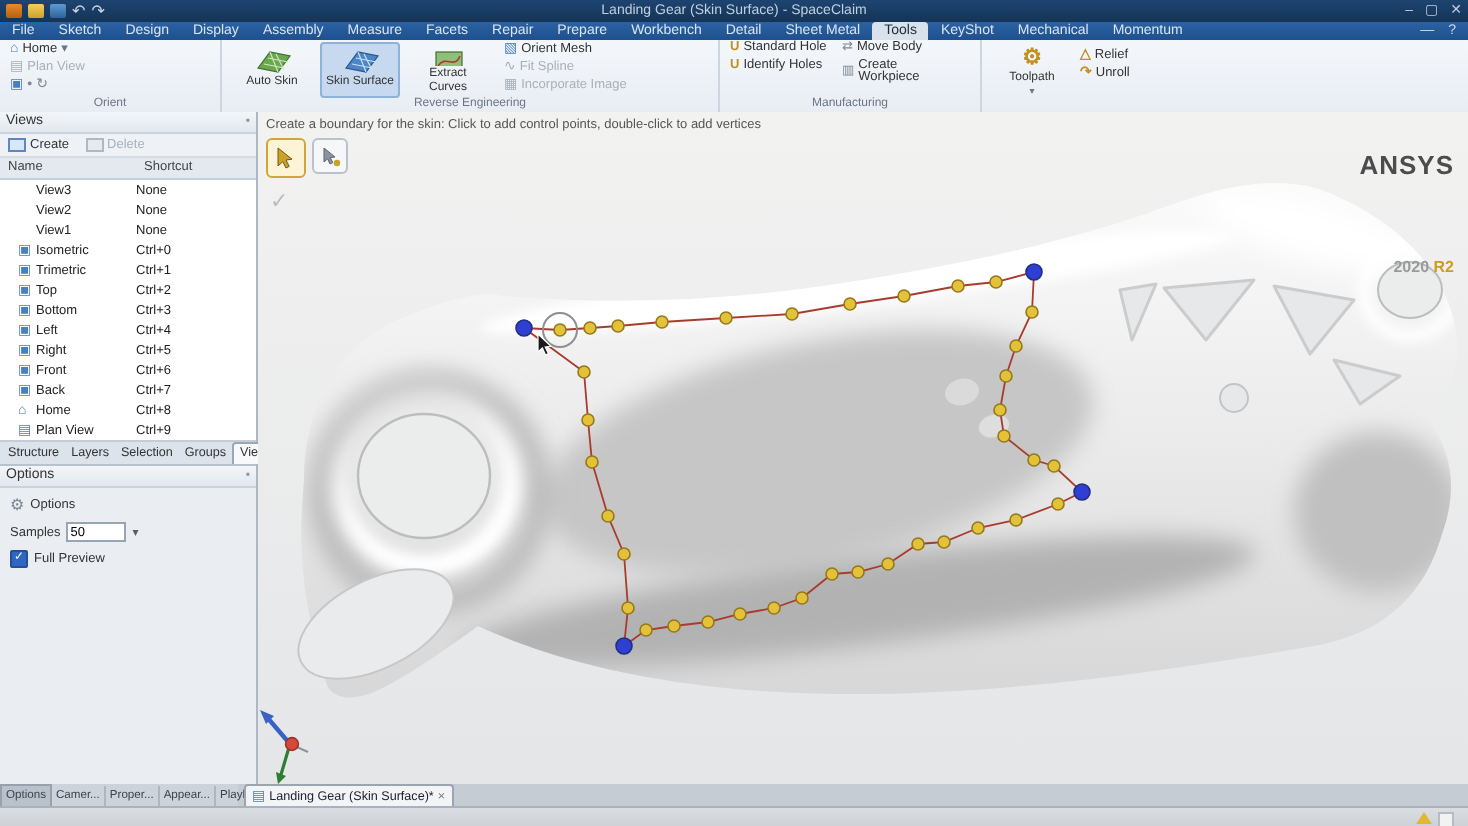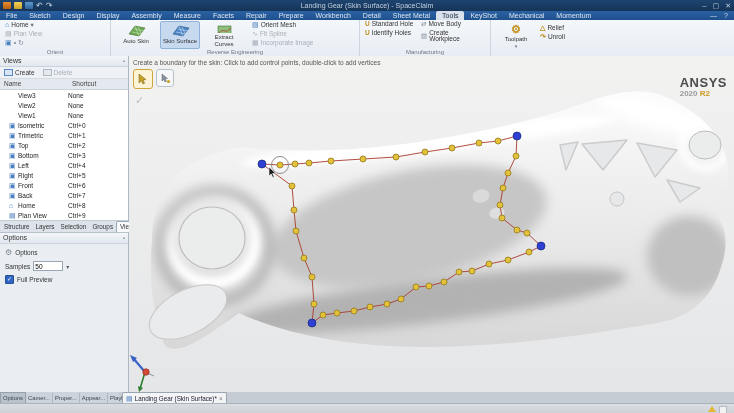--- a/index.html
+++ b/index.html
@@ -65,23 +65,23 @@
   .optrow{display:flex;align-items:center;gap:3px;padding:2px 5px;font-size:6.5px;color:#333;}
   #samples-input{width:26px;height:8px;font-size:6.5px;border:1px solid #98a5b4;background:#fff;padding:0 1px;font-family:"Liberation Sans",sans-serif;}
   .chk{width:7px;height:7px;background:#2f66c4;border:1px solid #24508f;color:#fff;font-size:6px;line-height:7px;text-align:center;border-radius:1px;}
   
   #canvas{position:absolute;left:129px;top:56px;width:605px;height:336px;background:linear-gradient(#f2f2f1,#e5e6e8);overflow:hidden;}
   #prompt{position:absolute;left:4px;top:3px;font-size:6.5px;color:#555;}
   #toolbtns{position:absolute;left:4px;top:13px;display:flex;gap:3px;align-items:flex-start;}
   .cbtn{width:16px;height:16px;border:1px solid #b9c2cc;background:#f6f7f8;border-radius:3px;display:flex;align-items:center;justify-content:center;}
   .cbtn.selected{border-color:#cfa63a;background:#fdf4d7;width:18px;height:18px;}
   #check-glyph{position:absolute;left:6px;top:38px;color:#bcbcbc;font-size:11px;}
-  #watermark{position:absolute;right:7px;top:20px;text-align:left;}
+  #watermark{position:absolute;right:7px;top:20px;text-align:right;}
   #wm1{font-size:13px;font-weight:bold;color:#4c4c4c;letter-spacing:0.5px;line-height:13px;}
-  #wm2{font-size:8px;line-height:9px;color:#9a9a9a;font-weight:bold;}
+  #wm2{font-size:8px;line-height:9px;color:#9a9a9a;font-weight:bold;margin-top:40px;}
   #wm2 .r2{color:#d09a1f;}
   #modelsvg{position:absolute;left:0;top:0;}
   #triad{position:absolute;left:-2px;top:296px;}
   
   #footer{position:absolute;left:0;top:392px;width:734px;height:11px;background:#c6ccd4;display:flex;}
   #footer-left{width:119px;background:#cdd3da;display:flex;align-items:center;}
   .ftab{font-size:5.8px;color:#3a4550;padding:1px 2px;border-right:1px solid #aeb6c0;line-height:8px;white-space:nowrap;}
   .ftab.active{background:#b9c1ca;border:1px solid #97a1ad;}
   #doctab{margin-left:3px;display:flex;align-items:center;gap:2px;background:#f2f4f6;border:1px solid #9aa5b1;border-bottom:none;
           padding:0 3px;font-size:6.3px;color:#223;line-height:9px;height:10px;border-radius:2px 2px 0 0;}

